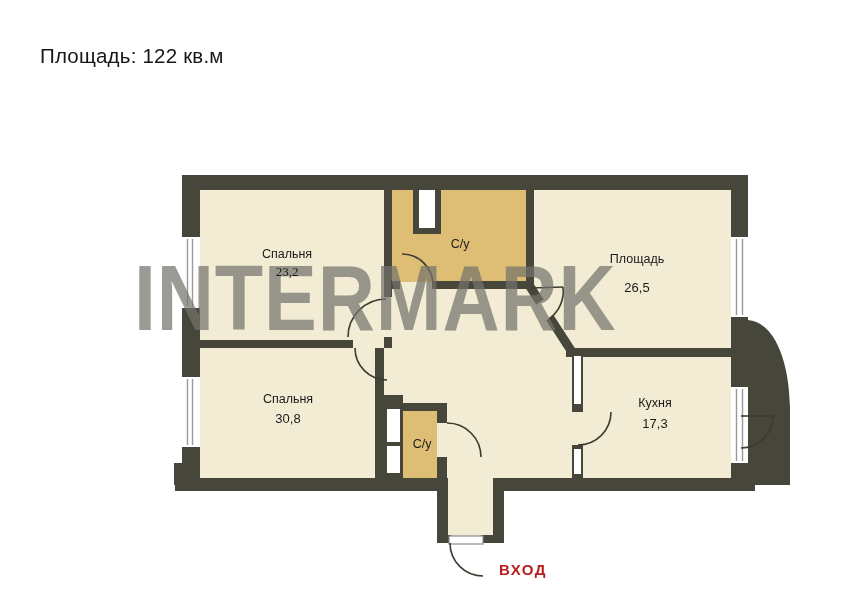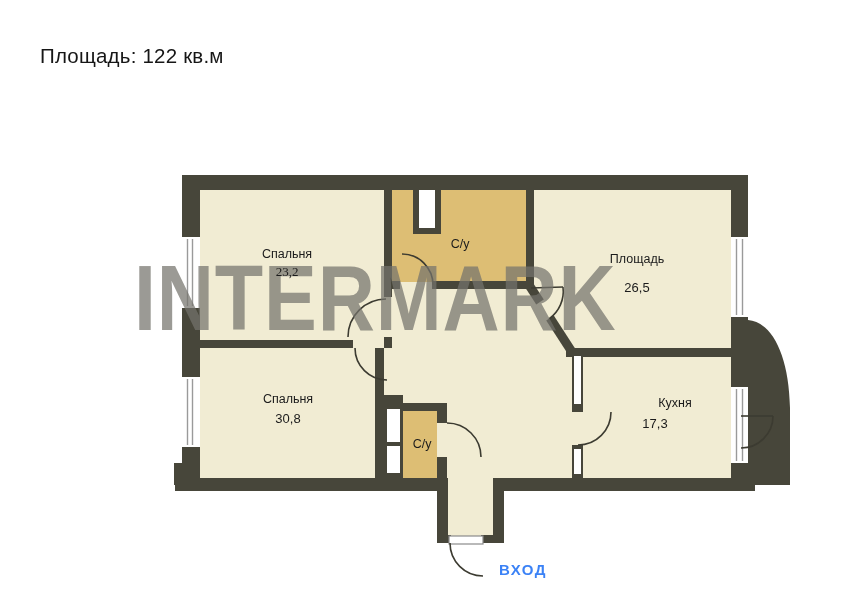--- a/index.html
+++ b/index.html
@@ -20,21 +20,21 @@
   .leaf{fill:#ffffff;stroke:#8a8a8a;stroke-width:1.2;}
   
   .wm{position:absolute;left:134px;top:252px;z-index:2;font-size:92px;line-height:92px;
       font-weight:700;letter-spacing:1px;color:rgba(116,115,108,0.72);
       transform:scaleX(.86);transform-origin:left top;white-space:nowrap;pointer-events:none;}
   
   .labels{position:absolute;left:0;top:0;width:842px;height:416px;z-index:3;pointer-events:none;}
   .lbl{position:absolute;transform:translate(-50%,-50%);color:#1b1b1b;font-size:12.5px;
        white-space:nowrap;}
   .val{font-size:13px;}
-  .entry{font-size:15px;font-weight:700;letter-spacing:1.5px;color:#3b82f6;}
+  .entry{font-size:15px;font-weight:700;letter-spacing:1.5px;color:#b91c1c;}
 </style>
 </head>
 <body>
 
 <div id="stage">
 
   <div class="hdr">
     <div>Площадь: 122 кв.м</div>
   </div>
 
@@ -156,18 +156,18 @@
 
   <div class="labels">
     <div class="lbl" style="left:287px;top:254px;">Спальня</div>
     <div class="lbl val" style="left:287px;top:272px;font-family:Liberation Serif, serif;">23,2</div>
     <div class="lbl" style="left:460px;top:244px;">С/у</div>
     <div class="lbl" style="left:637px;top:259px;">Площадь</div>
     <div class="lbl val" style="left:637px;top:287px;">26,5</div>
     <div class="lbl" style="left:288px;top:399px;">Спальня</div>
     <div class="lbl val" style="left:288px;top:418px;">30,8</div>
     <div class="lbl" style="left:422px;top:444px;">С/у</div>
-    <div class="lbl" style="left:655px;top:403px;margin-left:20px;">Кухня</div>
+    <div class="lbl" style="left:655px;top:403px;">Кухня</div>
     <div class="lbl val" style="left:655px;top:423px;">17,3</div>
     <div class="lbl entry" style="left:523px;top:569px;">ВХОД</div>
   </div>
 
 </div>
 
 </body></html>

